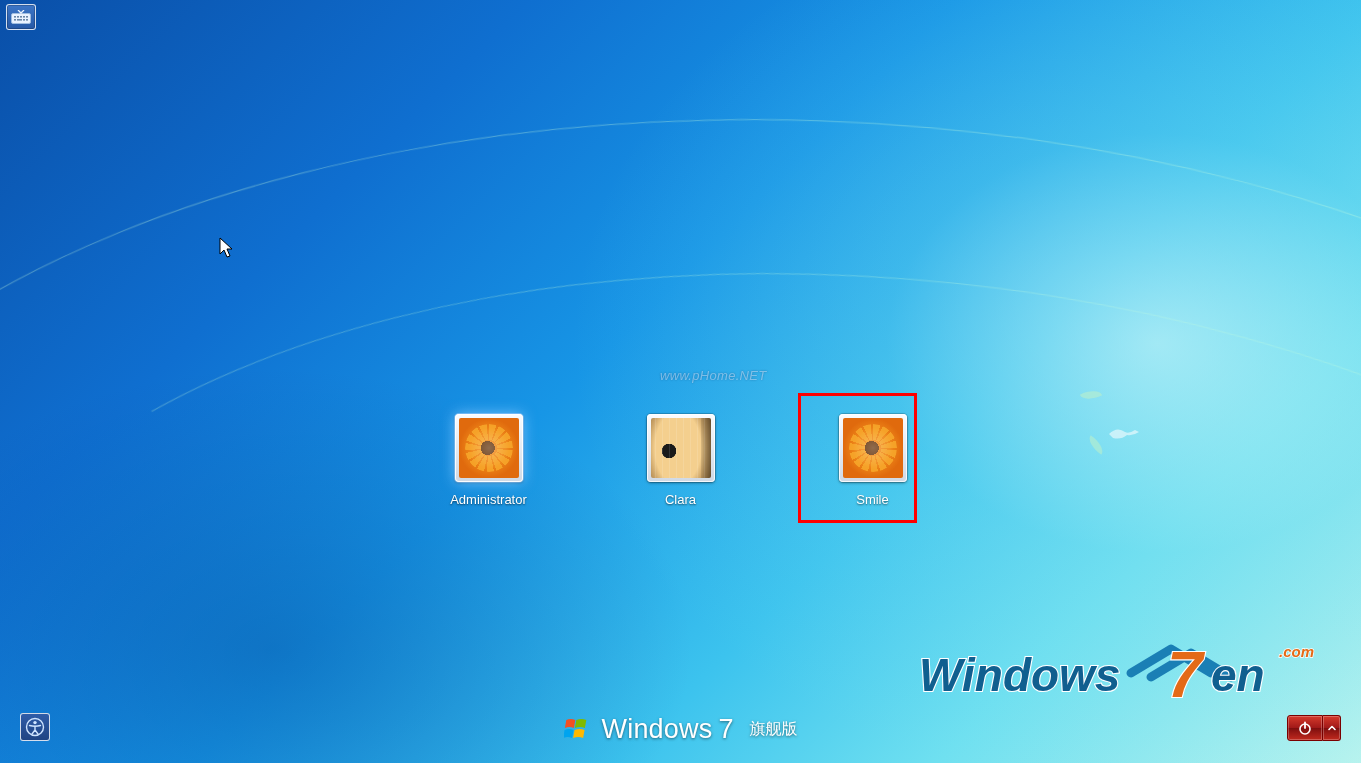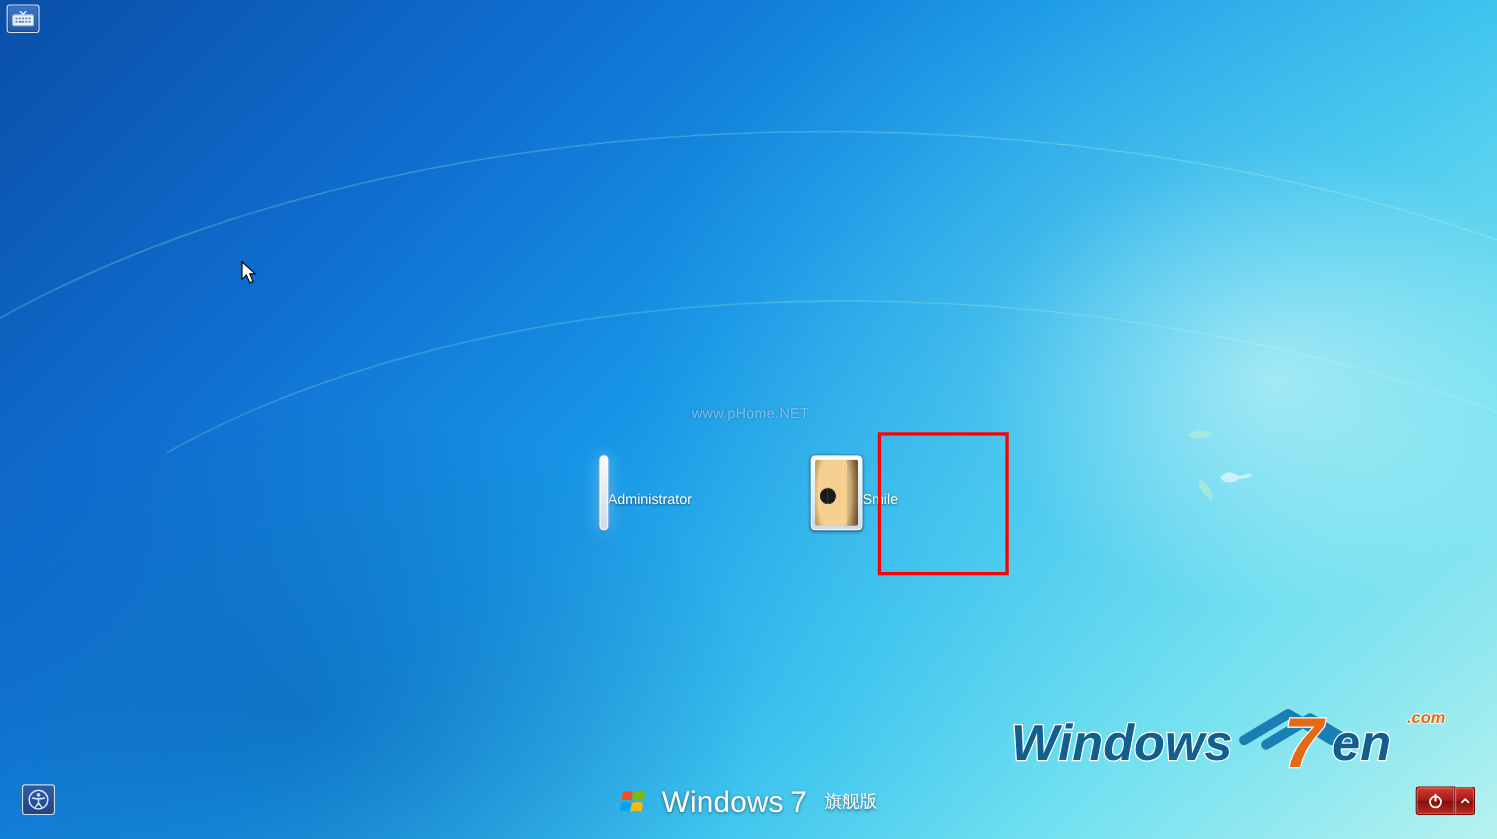--- a/index.html
+++ b/index.html
@@ -101,24 +101,25 @@
       justify-content: center;
       cursor: pointer;
       box-shadow: 0 0 0 1px rgba(255,255,255,0.25) inset;
     }
     .power-button { width: 36px; border-radius: 3px 0 0 3px; }
     .power-menu   { width: 18px; border-radius: 0 3px 3px 0; border-left: none; }
 
     
     .watermark {
       position: absolute;
-      left: 629px;
+      left: 660px;
       top: 368px;
       color: rgba(200,230,255,0.55);
       font-size: 13px;
+      font-style: italic;
       letter-spacing: 0.3px;
       pointer-events: none;
       text-shadow: 0 0 2px rgba(0,40,90,0.4);
     }
 
     
     .cursor {
       position: absolute;
       left: 219px;
       top: 237px;
@@ -130,21 +131,21 @@
       position: absolute;
       left: 0;
       right: 0;
       top: 414px;
       display: flex;
       justify-content: center;
       gap: 112px;
     }
     .account {
       display: flex;
-      flex-direction: row;
+      flex-direction: column;
       align-items: center;
       width: 80px;
       cursor: pointer;
     }
     .avatar-frame {
       width: 68px;
       height: 68px;
       border-radius: 4px;
       padding: 4px;
       background: linear-gradient(#fafcff, #cfd9e5);
@@ -310,20 +311,26 @@
   <div class="account hovered">
     <div class="avatar-frame">
       <div class="avatar-img flower"></div>
     </div>
     <div class="username">Administrator</div>
   </div>
   <div class="account">
     <div class="avatar-frame">
       <div class="avatar-img guitar"></div>
     </div>
+    <div class="username">Clara</div>
+  </div>
+  <div class="account">
+    <div class="avatar-frame">
+      <div class="avatar-img flower"></div>
+    </div>
     <div class="username">Smile</div>
   </div>
 </div>
 
 <div class="highlight-box" id="hiBox" style="left: 798px; top: 393px; width: 119px; height: 130px;"></div>
 
 <div class="ease-button">
   <svg width="20" height="20" viewBox="0 0 20 20">
     <circle cx="10" cy="10" r="8.5" fill="none" stroke="#cfe4ff" stroke-width="1.4"></circle>
     <circle cx="10" cy="5.6" r="1.7" fill="#cfe4ff"></circle>

